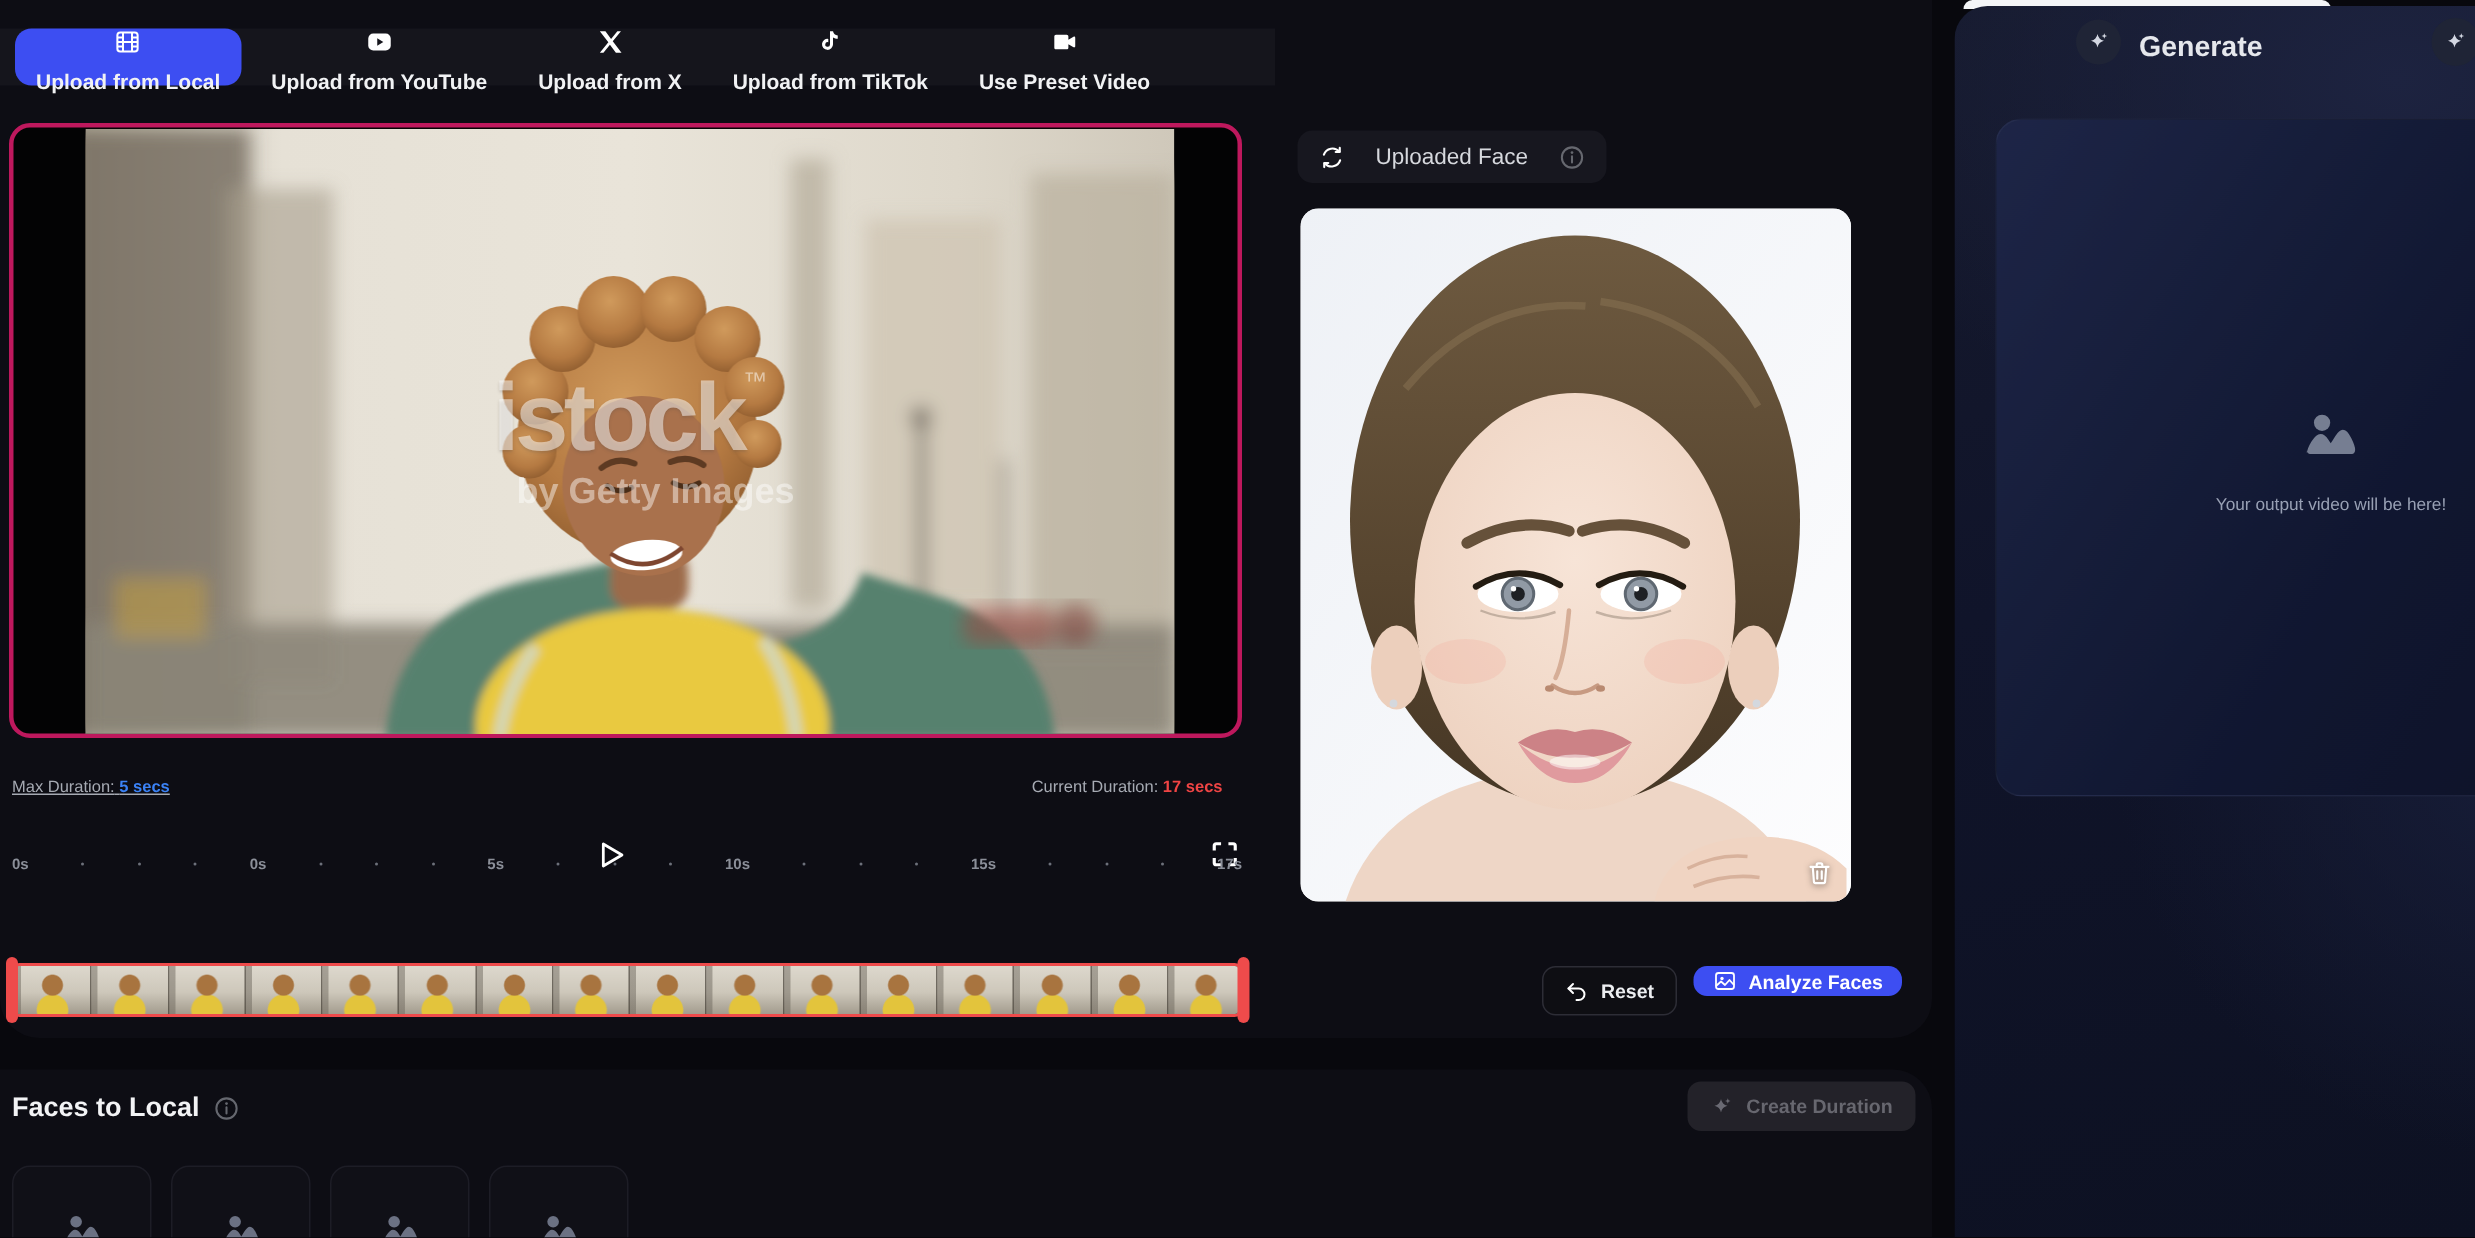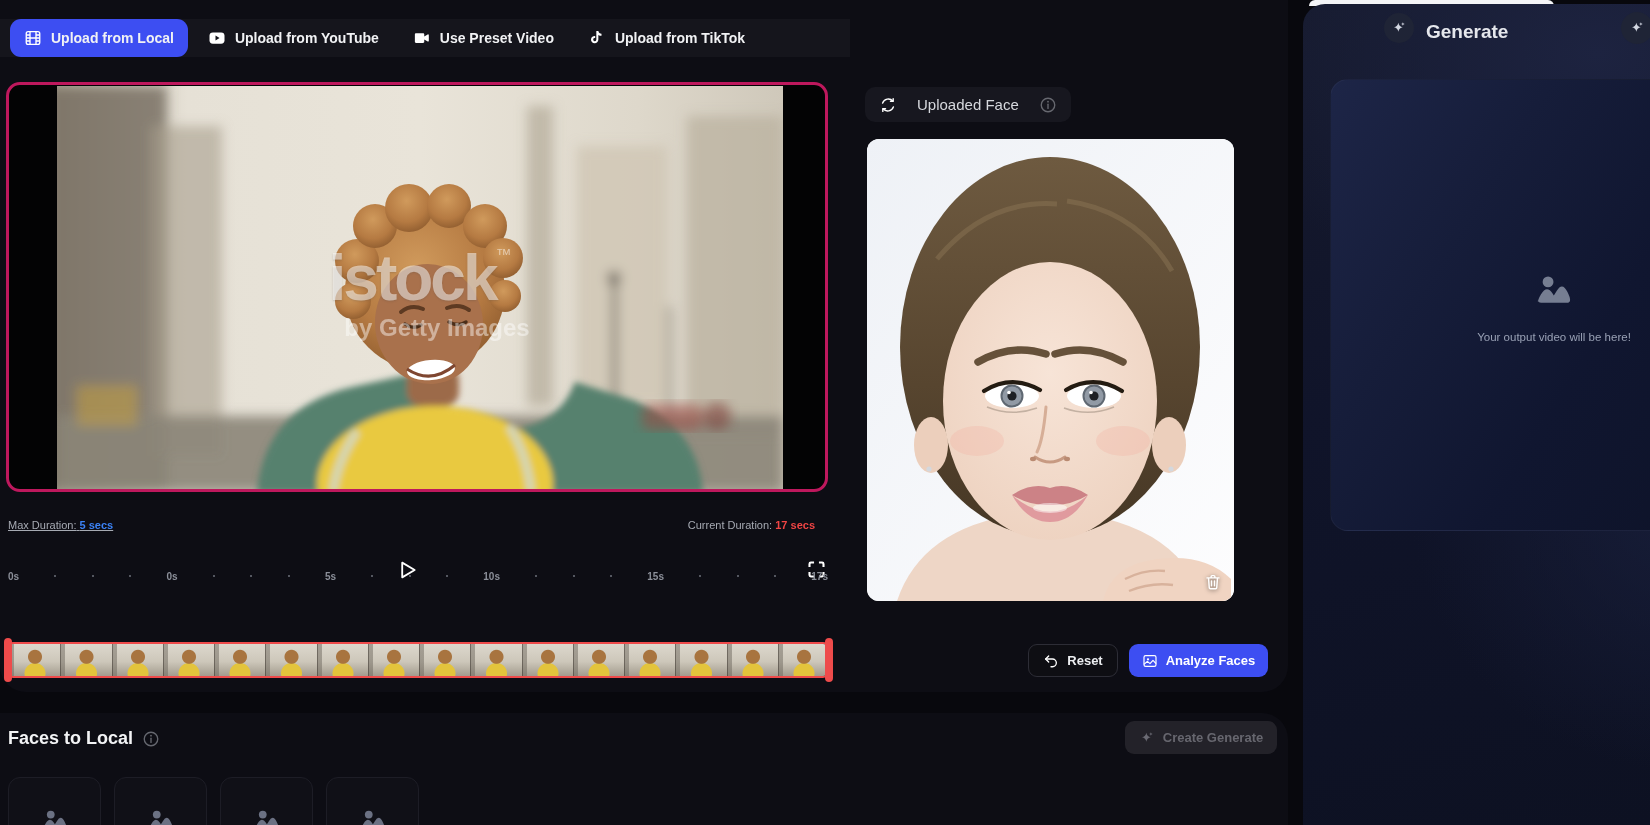--- a/index.html
+++ b/index.html
@@ -5,21 +5,21 @@
   * { margin:0; padding:0; box-sizing:border-box; }
   html,body { background:#07070b; }
   body { font-family:"Liberation Sans", sans-serif; }
   #app { position:relative; width:1650px; height:825px; overflow:hidden; background:#08080d; color:#ececf0; }
 
   
   .main-top { position:absolute; left:0; top:0; width:1288px; height:692px; background:#0d0d14; border-radius:0 0 26px 26px; }
 
   
   .tabbar { position:absolute; left:0; top:19px; width:850px; height:38px; background:#15151c; display:flex; align-items:center; padding:0 10px 0 10px; gap:6px; }
-  .tab { display:flex; align-items:center; gap:9px; padding:0 14px; height:38px; border-radius:11px; font-size:14px; font-weight:700; color:#f1f2f4; cursor:pointer; white-space:nowrap; }
+  .tab { display:flex; align-items:center; gap:9px; padding:0 14px; height:38px; border-radius:11px; font-size:14px; font-weight:700; color:#f1f2f4; cursor:pointer; white-space:nowrap;flex-direction:column; }
   .tab.active { background:#3d4ef2; }
   .tab .ticon { display:flex; width:18px; height:18px; }
   .tab svg { width:18px; height:18px; }
 
   
   .video-box { position:absolute; left:6px; top:82px; width:822px; height:410px; border:3px solid #be185d; border-radius:14px; background:#030304; overflow:hidden; }
   .video-frame { position:absolute; left:48px; top:1px; width:726px; height:406px; overflow:hidden; }
   .watermark { position:absolute; left:0; top:160px; width:100%; text-align:center; pointer-events:none; }
   .wm-title { font-size:64px; font-weight:700; letter-spacing:-3px; color:rgba(255,255,255,0.5); line-height:1; text-shadow:0 1px 2px rgba(90,80,70,.25); }
   .wm-tm { font-size:16px; vertical-align:top; color:rgba(255,255,255,0.5); }
@@ -54,21 +54,21 @@
   .trim-left { left:-4px; } .trim-right { right:-5px; }
 
   
   .face-header { position:absolute; left:865px; top:87px; height:35px; display:inline-flex; align-items:center; gap:20px; padding:0 14px; background:#17171f; border-radius:10px; }
   .face-header .label { font-size:15px; color:#d6d8dd; }
   .face-card { position:absolute; left:867px; top:139px; width:367px; height:462px; border-radius:12px; overflow:hidden; background:#fff; }
   .face-card svg.portrait { display:block; width:100%; height:100%; }
   .trash-btn { position:absolute; right:12px; bottom:10px; width:18px; height:18px; cursor:pointer; filter:drop-shadow(0 1px 2px rgba(0,0,0,.5)); }
 
   .btn-row-reset { position:absolute; left:1028px; top:644px; width:90px; height:33px; display:flex; align-items:center; justify-content:center; gap:8px; background:#0e0e13; border:1px solid #2d2d36; border-radius:9px; font-size:13px; font-weight:700; color:#eceef1; cursor:pointer; }
-  .btn-row-analyze { position:absolute; left:1129px; top:644px; width:139px; height:33px; display:flex; align-items:center; justify-content:center; gap:8px; background:#3d4ef2; border-radius:9px; font-size:13px; font-weight:700; color:#fff; cursor:pointer; }
+  .btn-row-analyze { position:absolute; left:1129px; top:644px; width:139px; height:20px; display:flex; align-items:center; justify-content:center; gap:8px; background:#3d4ef2; border-radius:9px; font-size:13px; font-weight:700; color:#fff; cursor:pointer; }
 
   
   .faces-section { position:absolute; left:0; top:713px; width:1288px; height:112px; background:#0d0d14; border-radius:0 26px 0 0; }
   .faces-title-row { position:absolute; left:8px; top:15px; display:flex; align-items:center; gap:9px; }
   .faces-title { font-size:18px; font-weight:700; color:#f2f3f5; }
   .btn-create { position:absolute; left:1125px; top:8px; width:152px; height:33px; display:flex; align-items:center; justify-content:center; gap:8px; background:#232229; border-radius:9px; font-size:13px; font-weight:700; color:#67676f; cursor:not-allowed; }
   .slot-row { position:absolute; left:8px; top:64px; display:flex; gap:13px; }
   .face-slot { width:93px; height:140px; background:#101017; border:1px solid #1d1d26; border-radius:12px; display:flex; justify-content:center; }
   .face-slot .ph-icon { margin-top:28px; width:30px; height:30px; }
 
@@ -113,32 +113,40 @@
           <svg viewBox="0 0 24 24">
               <rect x="2" y="4.5" width="20" height="15" rx="4.5" fill="#fff"></rect>
               <path d="M10 8.6l5.4 3.4L10 15.4z" fill="#15151c"></path>
             </svg>
         </span>
         <span>Upload from YouTube</span>
       </div>
       <div class="tab">
         <span class="ticon">
           <svg viewBox="0 0 24 24">
-              <path d="M2.5 7c0-.8.7-1.5 1.5-1.5h9.5c.8 0 1.5.7 1.5 1.5v3l4.6-2.7c.7-.4 1.5.1 1.5.9v7.6c0 .8-.8 1.3-1.5.9L15 14v3c0 .8-.7 1.5-1.5 1.5H4c-.8 0-1.5-.7-1.5-1.5z" fill="#fff"></path>
-            </svg>
-        </span>
-        <span>Use Preset Video</span>
+              <path d="M2.5 2.5h5l5 6.8 5.6-6.8h3.2l-7.3 8.9 7.8 10.1h-5l-5.3-7-5.8 7H2.5l7.6-9.2z" fill="#fff"></path>
+            </svg>
+        </span>
+        <span>Upload from X</span>
       </div>
       <div class="tab">
         <span class="ticon">
           <svg viewBox="0 0 24 24">
               <path d="M13.8 2.5c.5 2.3 1.9 3.6 4.2 3.8v2.8c-1.6 0-3-.4-4.2-1.2v6.2a4.9 4.9 0 1 1-4.2-4.85v2.9a2.1 2.1 0 1 0 1.5 2V2.5z" fill="#fff"></path>
             </svg>
         </span>
         <span>Upload from TikTok</span>
+      </div>
+      <div class="tab">
+        <span class="ticon">
+          <svg viewBox="0 0 24 24">
+              <path d="M2.5 7c0-.8.7-1.5 1.5-1.5h9.5c.8 0 1.5.7 1.5 1.5v3l4.6-2.7c.7-.4 1.5.1 1.5.9v7.6c0 .8-.8 1.3-1.5.9L15 14v3c0 .8-.7 1.5-1.5 1.5H4c-.8 0-1.5-.7-1.5-1.5z" fill="#fff"></path>
+            </svg>
+        </span>
+        <span>Use Preset Video</span>
       </div>
     </div>
 
     <div class="video-box">
       <div class="video-frame">
         <svg width="726" height="406" viewBox="0 0 726 406">
           <defs>
             <linearGradient id="vbg" x1="0" y1="0" x2="1" y2="0">
               <stop offset="0" stop-color="#b9b2a2"></stop>
                 <stop offset="0.18" stop-color="#e6e1d6"></stop>
@@ -393,21 +401,21 @@
           </svg>
       </span>
     </div>
     <div class="btn-create">
       <span class="icon16">
         <svg viewBox="0 0 24 24" fill="#6a6a73">
             <path d="M11 4 Q12 9.5 17.5 10.8 Q12 12.1 11 17.6 Q10 12.1 4.5 10.8 Q10 9.5 11 4 Z"></path>
             <path d="M17.8 3.2 l.75 2 2 .75 -2 .75 -.75 2 -.75 -2 -2 -.75 2 -.75 Z"></path>
           </svg>
       </span>
-      <span>Create Generate</span>
+      <span>Create Duration</span>
     </div>
     <div class="slot-row">
         <div class="face-slot">
           <span class="ph-icon"><svg viewBox="0 0 24 24" fill="#6b7183">
               <circle cx="8.6" cy="6.8" r="3.1"></circle>
               <path d="M2.8 18.6 q0 -1.8 1.7 -4.6 q1.8 -3 3.5 -3 q1.7 0 3 2.2 l.9 1.4 q.8 -1.2 1.7 -2.7 q1.5 -2.5 2.9 -2.5 q1.7 0 3.2 3.2 q1.5 3 1.5 4.5 q0 1.6 -1.9 1.6 H4.7 q-1.9 0 -1.9 -1.5 Z"></path>
             </svg></span>
         </div>
         <div class="face-slot">
           <span class="ph-icon"><svg viewBox="0 0 24 24" fill="#6b7183">

